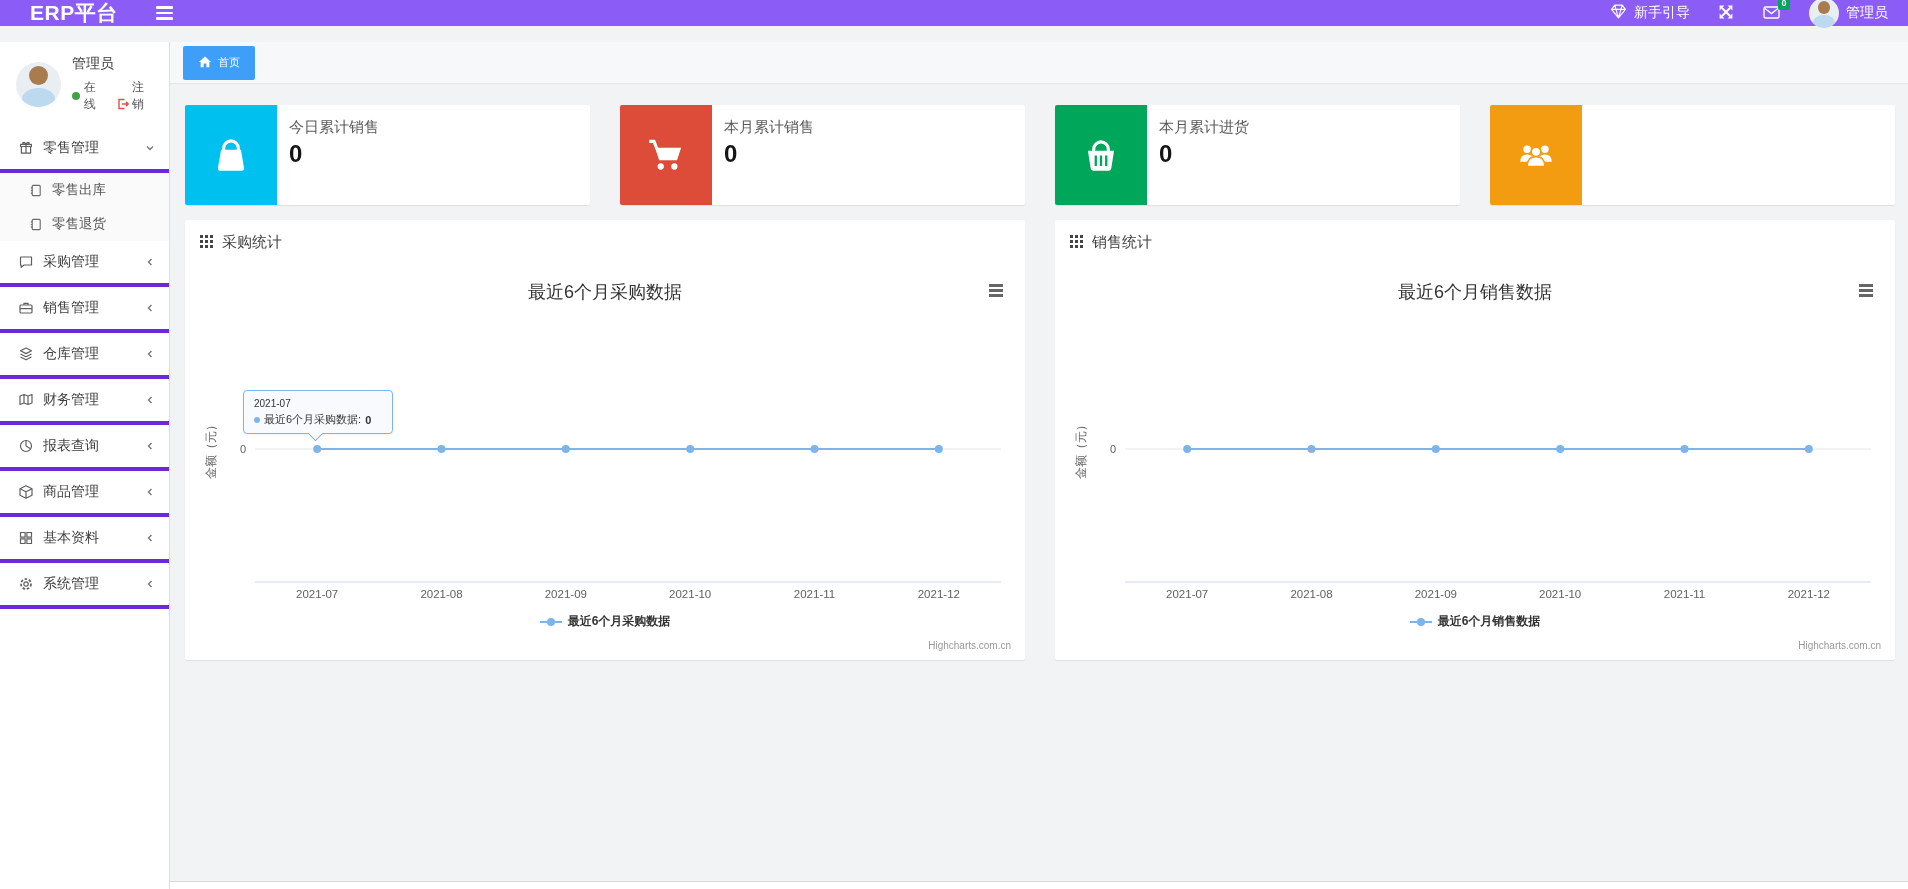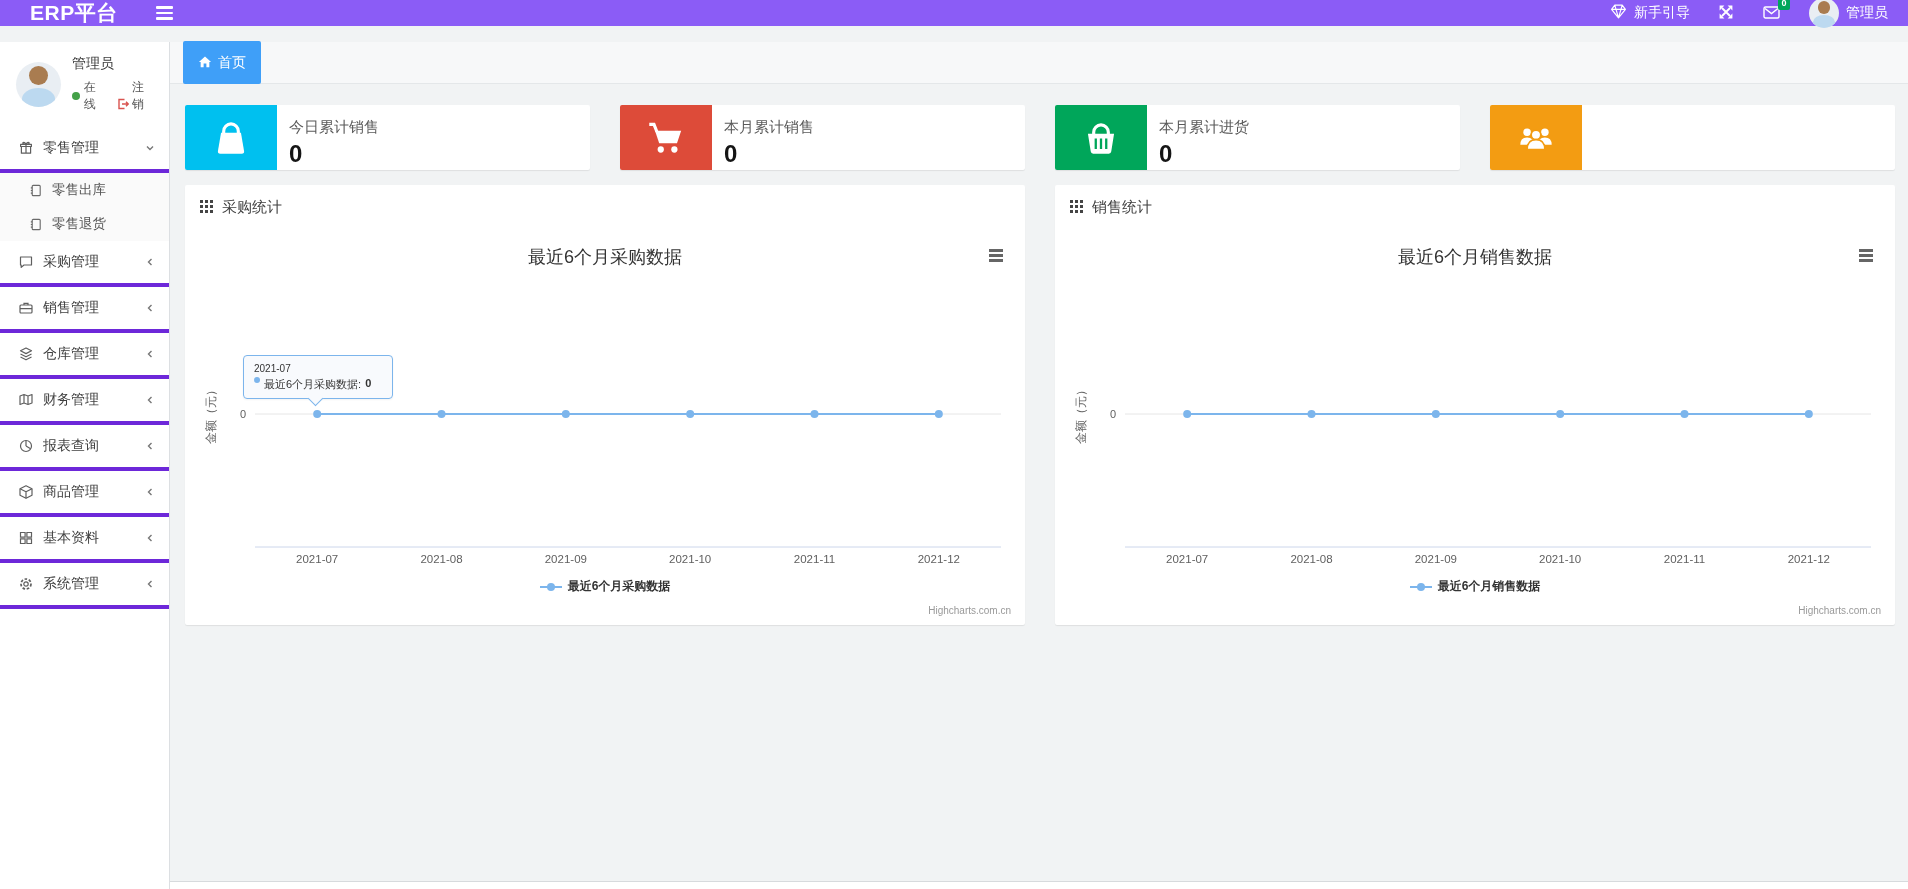--- a/index.html
+++ b/index.html
@@ -31,45 +31,45 @@
   .menu { margin-top:2px; }
   .menu-item { height:46px; display:flex; align-items:center; gap:9px; padding:0 14px 0 18px; font-size:14px; color:#3f3f3f; cursor:pointer; border-bottom:4px solid #6d28d9; }
   .menu-item .mi-label { flex:1; }
   .submenu .menu-item { height:34px; padding-left:27px; background:#fafafa; border-bottom:none; font-size:13.5px; color:#555; }
   .mi-icon { display:flex; width:16px; justify-content:center; }
   .chev { display:flex; }
 
   
   .content { position:absolute; top:42px; left:170px; right:0; bottom:0; }
   .tabbar { height:42px; background:#f7f8f9; border-bottom:1px solid #e4e7e9; display:flex; align-items:center; padding-left:13px; }
-  .tab { background:#3f9ff8; color:#fff; font-size:14px; height:43px; display:flex; align-items:center; gap:6px; padding:0 15px; border-radius:2px; cursor:pointer; }
+  .tab { background:#3f9ff8; color:#fff; font-size:11px; height:34px; display:flex; align-items:center; gap:6px; padding:0 15px; border-radius:2px; cursor:pointer; }
 
   .cards { display:grid; grid-template-columns:repeat(4,1fr); gap:30px; margin:21px 13px 0 15px; }
-  .card { background:#fff; height:65px; border-radius:2px; box-shadow:0 1px 1px rgba(0,0,0,.08); display:flex; overflow:hidden; }
+  .card { background:#fff; height:100px; border-radius:2px; box-shadow:0 1px 1px rgba(0,0,0,.08); display:flex; overflow:hidden; }
   .card-icon { width:92px; flex:0 0 92px; display:flex; align-items:center; justify-content:center; color:#fff; }
   .card-body { padding:13px 12px; }
   .card-label { font-size:15px; color:#5a5a5a; }
   .card-value { font-size:24px; font-weight:bold; color:#151515; margin-top:3px; }
 
   .panels { display:grid; grid-template-columns:repeat(2,1fr); gap:30px; margin:15px 13px 0 15px; }
   .panel { background:#fff; height:440px; border-radius:2px; box-shadow:0 1px 1px rgba(0,0,0,.08); position:relative; }
   .panel-header { height:44px; display:flex; align-items:center; gap:9px; padding:0 15px; font-size:15px; color:#3f3f3f; }
   .chart-wrap { position:relative; height:396px; }
   .hc-title { position:absolute; top:16px; left:0; width:100%; text-align:center; font-size:18px; color:#333; }
   .export-btn { position:absolute; top:16px; right:18px; display:flex; flex-direction:column; gap:2.5px; cursor:pointer; padding:4px; }
   .export-btn span { width:14px; height:2.6px; background:#666; }
   svg.plot { position:absolute; top:48px; left:0; }
   svg text { font-family:"Liberation Sans","DejaVu Sans",sans-serif; }
   .legend { position:absolute; bottom:30px; left:0; width:100%; display:flex; justify-content:center; align-items:center; gap:6px; font-size:12px; font-weight:bold; color:#333; cursor:pointer; }
   .credit { position:absolute; bottom:9px; right:14px; font-size:10px; color:#999; cursor:pointer; }
 
   .hc-tooltip { position:absolute; top:126px; left:58px; width:150px; background:rgba(248,250,253,.97); border:1px solid #7cb5ec; border-radius:4px; padding:7px 10px 6px; font-size:11px; color:#333; z-index:5; box-shadow:0 1px 2px rgba(0,0,0,.05); }
   .hc-tooltip:after { content:""; position:absolute; bottom:-5.5px; left:66px; width:10px; height:10px; background:#f8fafd; border-right:1px solid #7cb5ec; border-bottom:1px solid #7cb5ec; transform:rotate(45deg); }
   .tt-cat { font-size:10px; margin-bottom:3px; }
-  .tt-row { display:flex; gap:4px; white-space:nowrap; }
+  .tt-row { display:flex; align-items:center; gap:4px; white-space:nowrap; }
   .tt-dot { width:6px; height:6px; border-radius:50%; background:#7cb5ec; display:inline-block; }
   .tt-val { font-weight:bold; }
 
   .footer { position:absolute; bottom:0; left:0; width:100%; height:8px; background:#fff; border-top:1px solid #d7dadd; }
 </style>
 </head>
 <body>
 
 <header class="navbar">
   <div class="brand">ERP平台</div>

